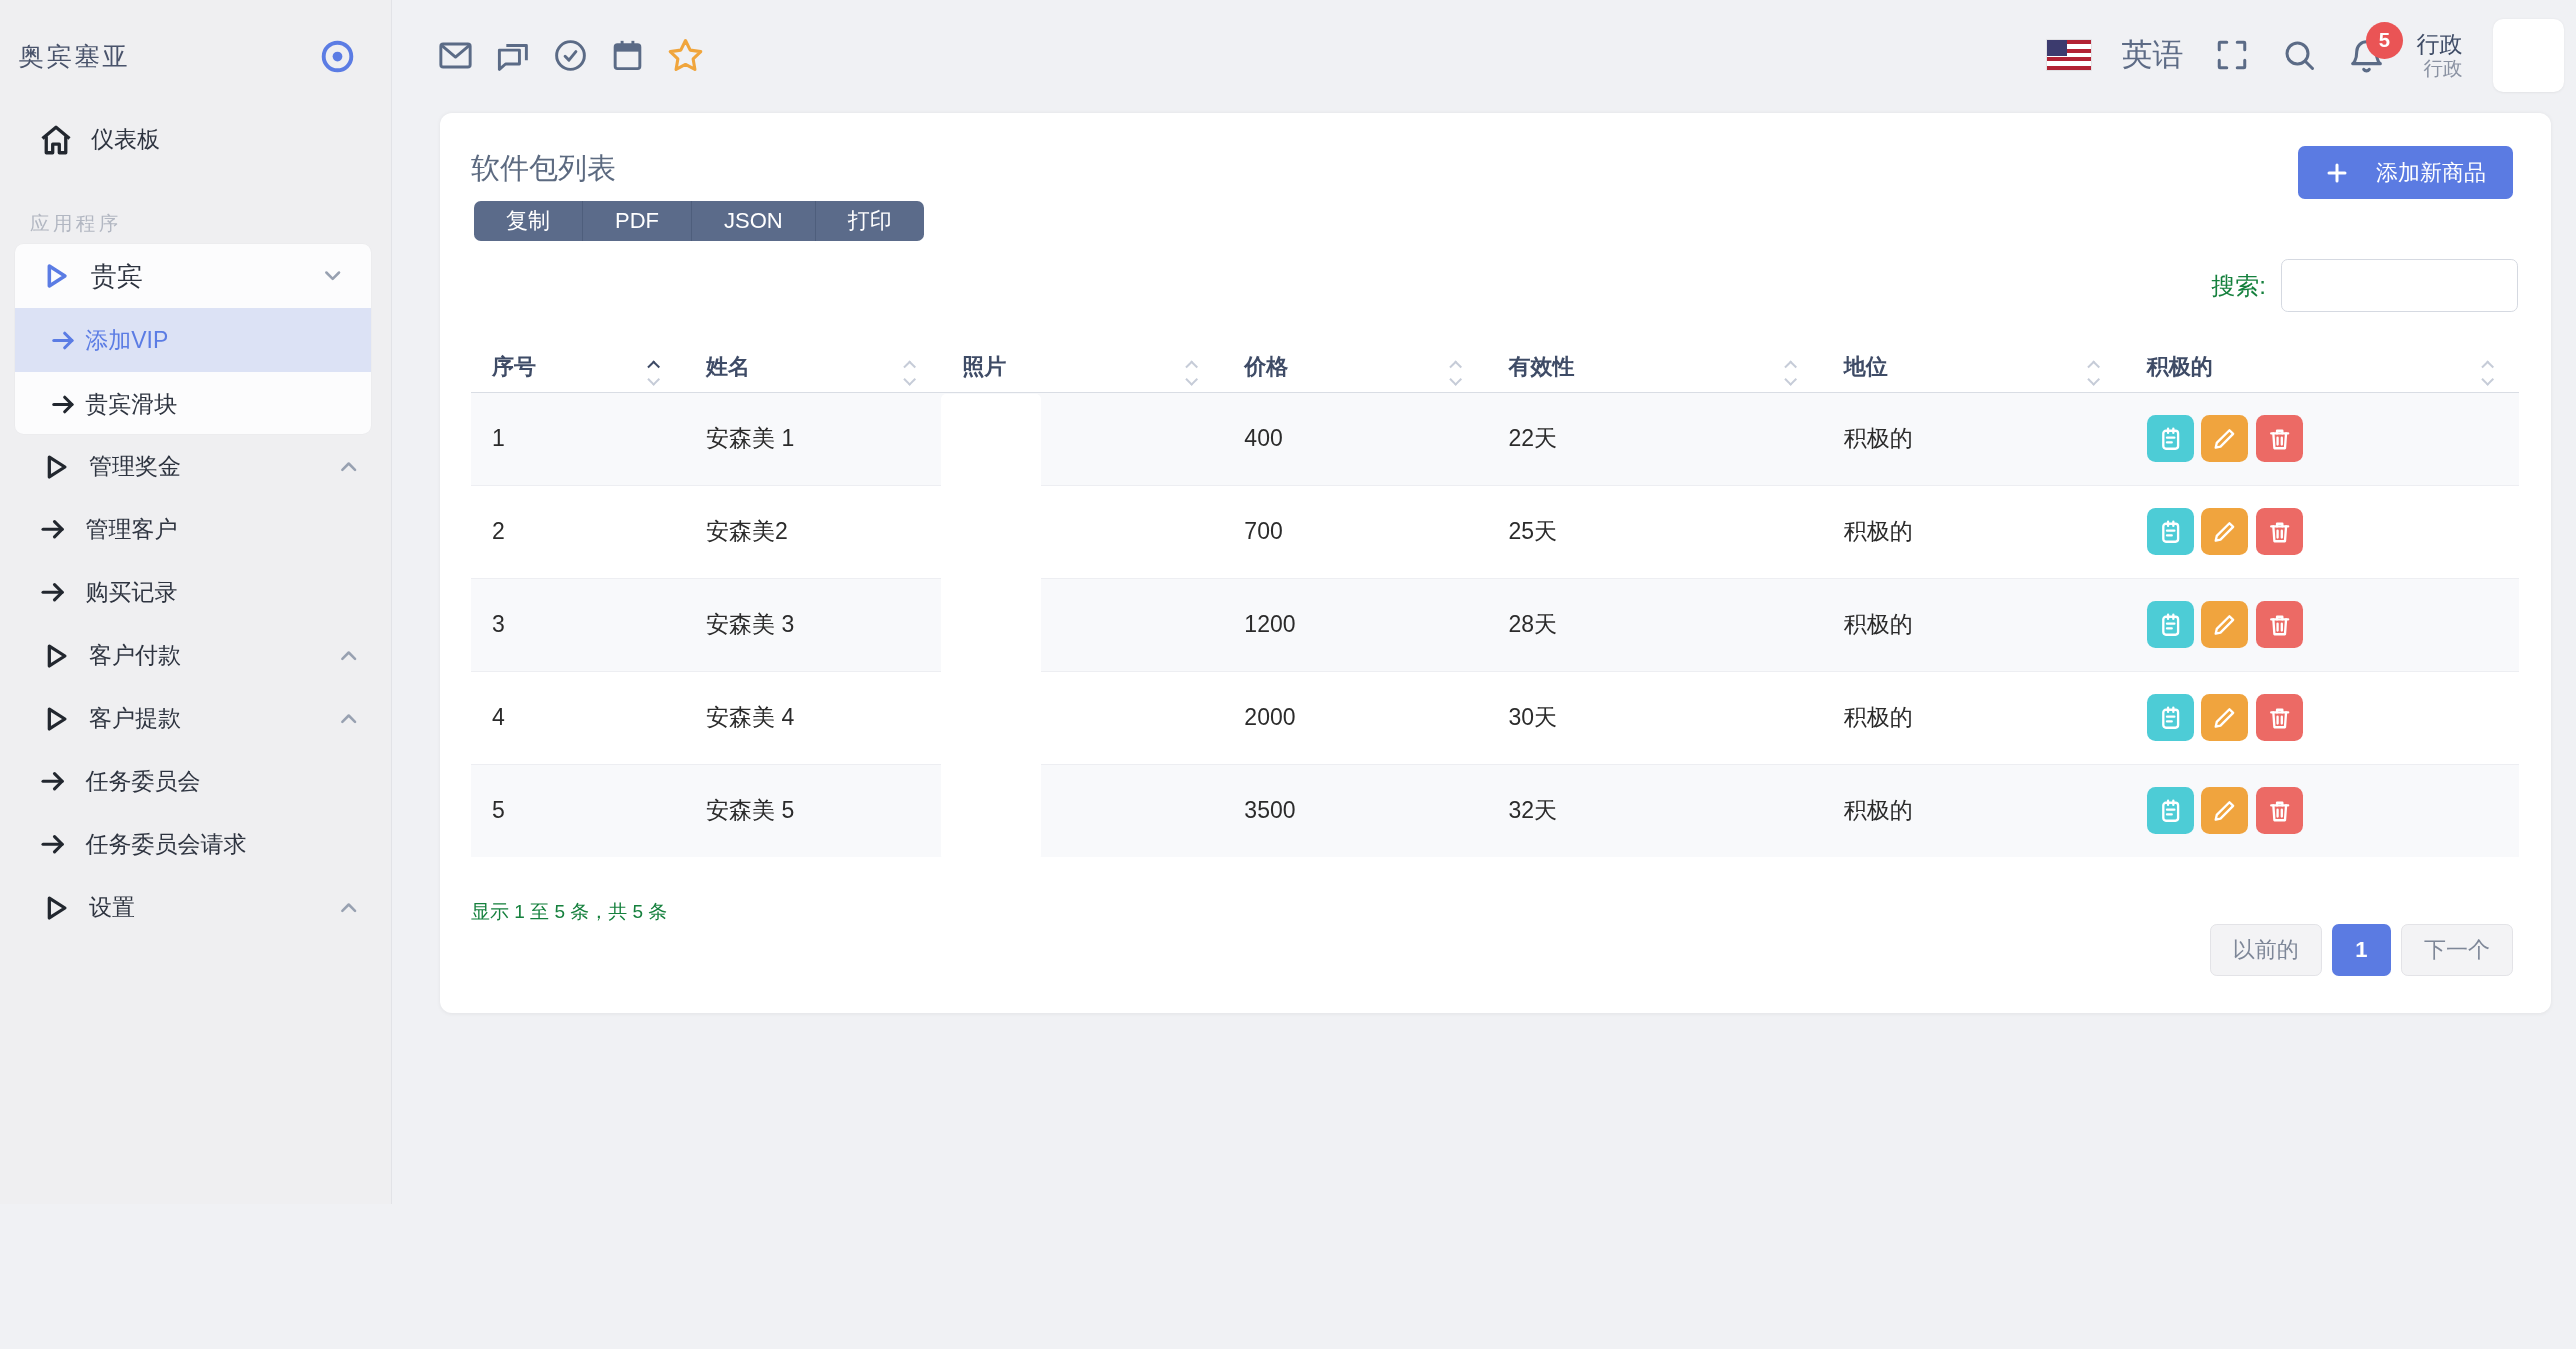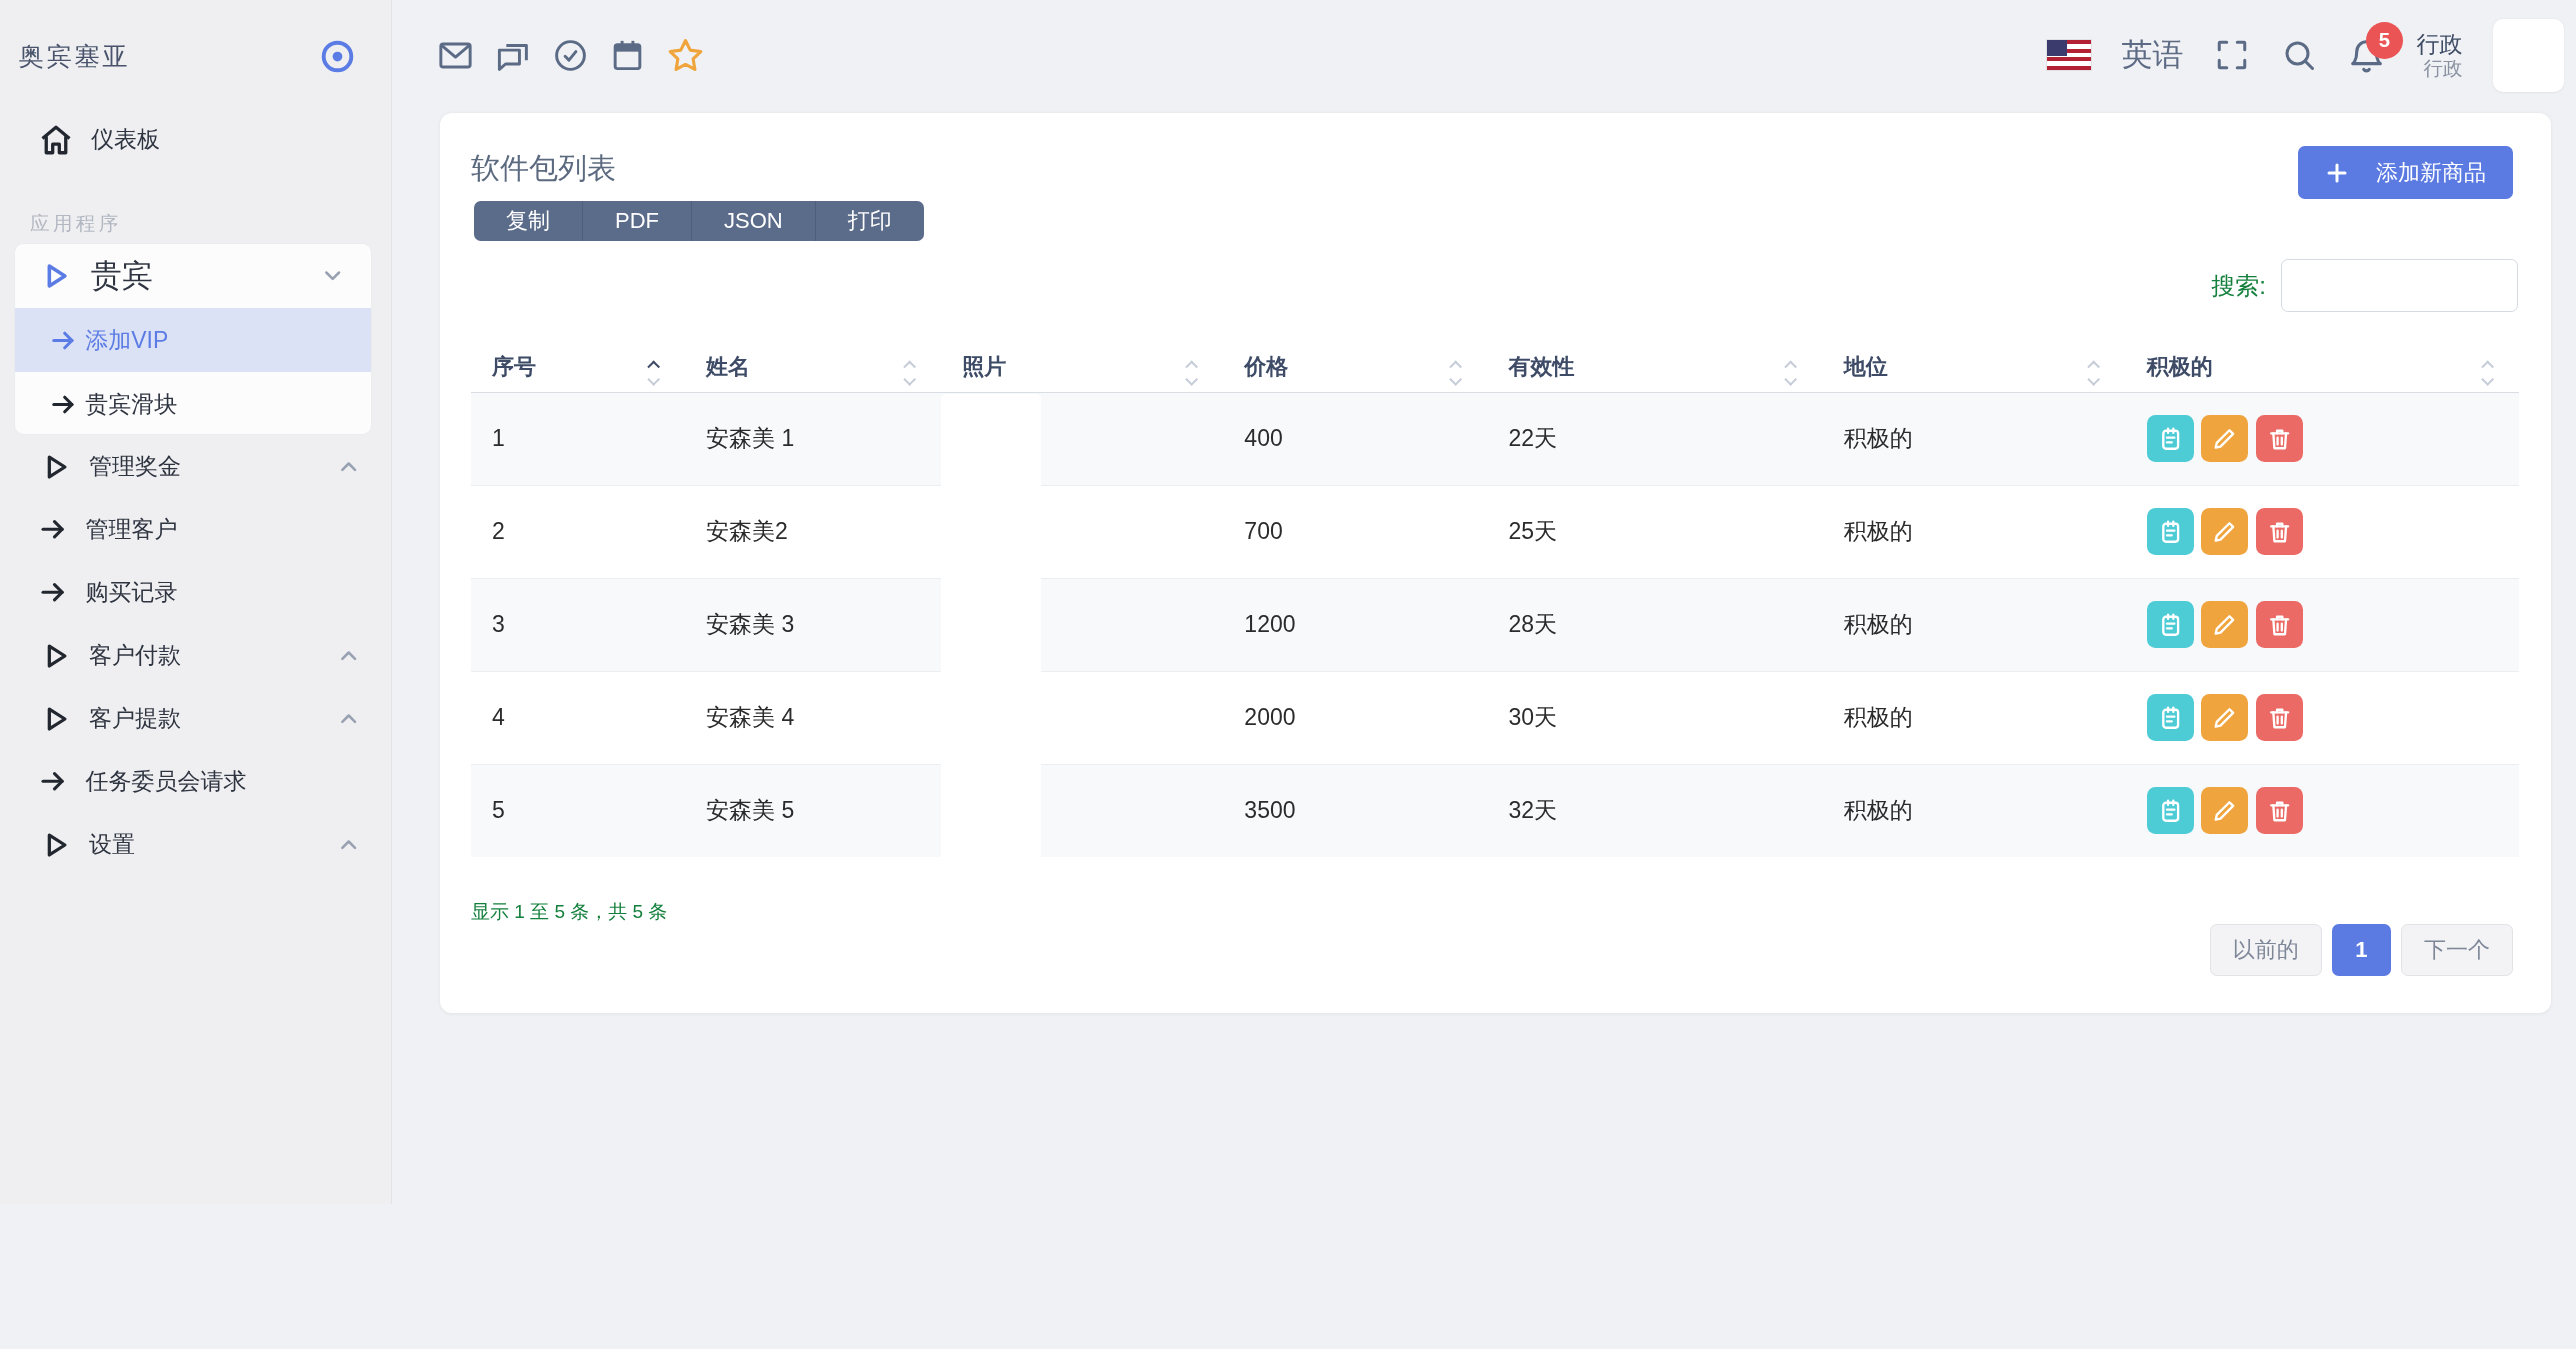--- a/index.html
+++ b/index.html
@@ -23,21 +23,21 @@
   .side-item { display:flex; align-items:center; height:63px; padding:0 30px 0 38px; cursor:pointer; }
   .side-item .lbl { font-size:23px; color:#2e3440; margin-left:17px; }
   .dash-item { position:absolute; top:108px; left:0; right:0; }
   .side-section { position:absolute; top:210px; left:30px; font-size:19.5px; color:#b2b7c2; letter-spacing:3.4px; }
   .submenu-card {
     position:absolute; top:244px; left:15.2px; width:356px; height:190px;
     background:#fcfcfd; border-radius:8.5px; overflow:hidden;
     box-shadow:0 0 0 0.8px rgba(0,0,0,0.02);
   }
   .submenu-card .group-row { display:flex; align-items:center; height:64px; padding:0 25.4px 0 23px; cursor:pointer; }
-  .submenu-card .group-row .lbl { margin-left:18.6px; font-size:31px; color:#2e3440; }
+  .submenu-card .group-row .lbl { margin-left:18.6px; font-size:26px; color:#2e3440; }
   .sub-row { display:flex; align-items:center; height:64px; padding:0 25.4px 0 34px; cursor:pointer; }
   .sub-row .lbl { margin-left:7px; font-size:23px; color:#2e3440; }
   .sub-row.active { background:#dce2f5; }
   .sub-row.active .lbl { color:#5b7ce4; }
   .side-list { position:absolute; top:435px; left:0; right:0; }
   .chev { margin-left:auto; }
 
   
   .topbar { position:absolute; left:393px; top:0; right:0; height:110px; }
   .topbar-left { position:absolute; left:44px; top:36px; display:flex; align-items:center; gap:20.3px; }
@@ -226,20 +226,29 @@
         <svg width="34" height="34" viewBox="0 0 24 24" fill="none" stroke="#22272f" stroke-width="2.3" stroke-linejoin="round">
             <polygon points="8,5 19,12 8,19"></polygon>
           </svg>
       </span>
       <span class="lbl">客户提款</span>
       <span class="chev">
         <svg width="25.4" height="25.4" viewBox="0 0 24 24" fill="none" stroke="#98a1b1" stroke-width="2.4" stroke-linecap="round" stroke-linejoin="round">
             <polyline points="6,15 12,9 18,15"></polyline>
           </svg>
       </span>
+    </div>
+    <div class="side-item">
+      <span>
+        <svg width="30.5" height="30.5" viewBox="0 0 24 24" fill="none" stroke="#22272f" stroke-width="2.5" stroke-linecap="round" stroke-linejoin="round">
+            <line x1="4" y1="12" x2="19" y2="12"></line>
+            <polyline points="13,6 19,12 13,18"></polyline>
+          </svg>
+      </span>
+      <span class="lbl">任务委员会</span>
     </div>
     <div class="side-item">
       <span>
         <svg width="30.5" height="30.5" viewBox="0 0 24 24" fill="none" stroke="#22272f" stroke-width="2.5" stroke-linecap="round" stroke-linejoin="round">
             <line x1="4" y1="12" x2="19" y2="12"></line>
             <polyline points="13,6 19,12 13,18"></polyline>
           </svg>
       </span>
       <span class="lbl">任务委员会请求</span>
     </div>

